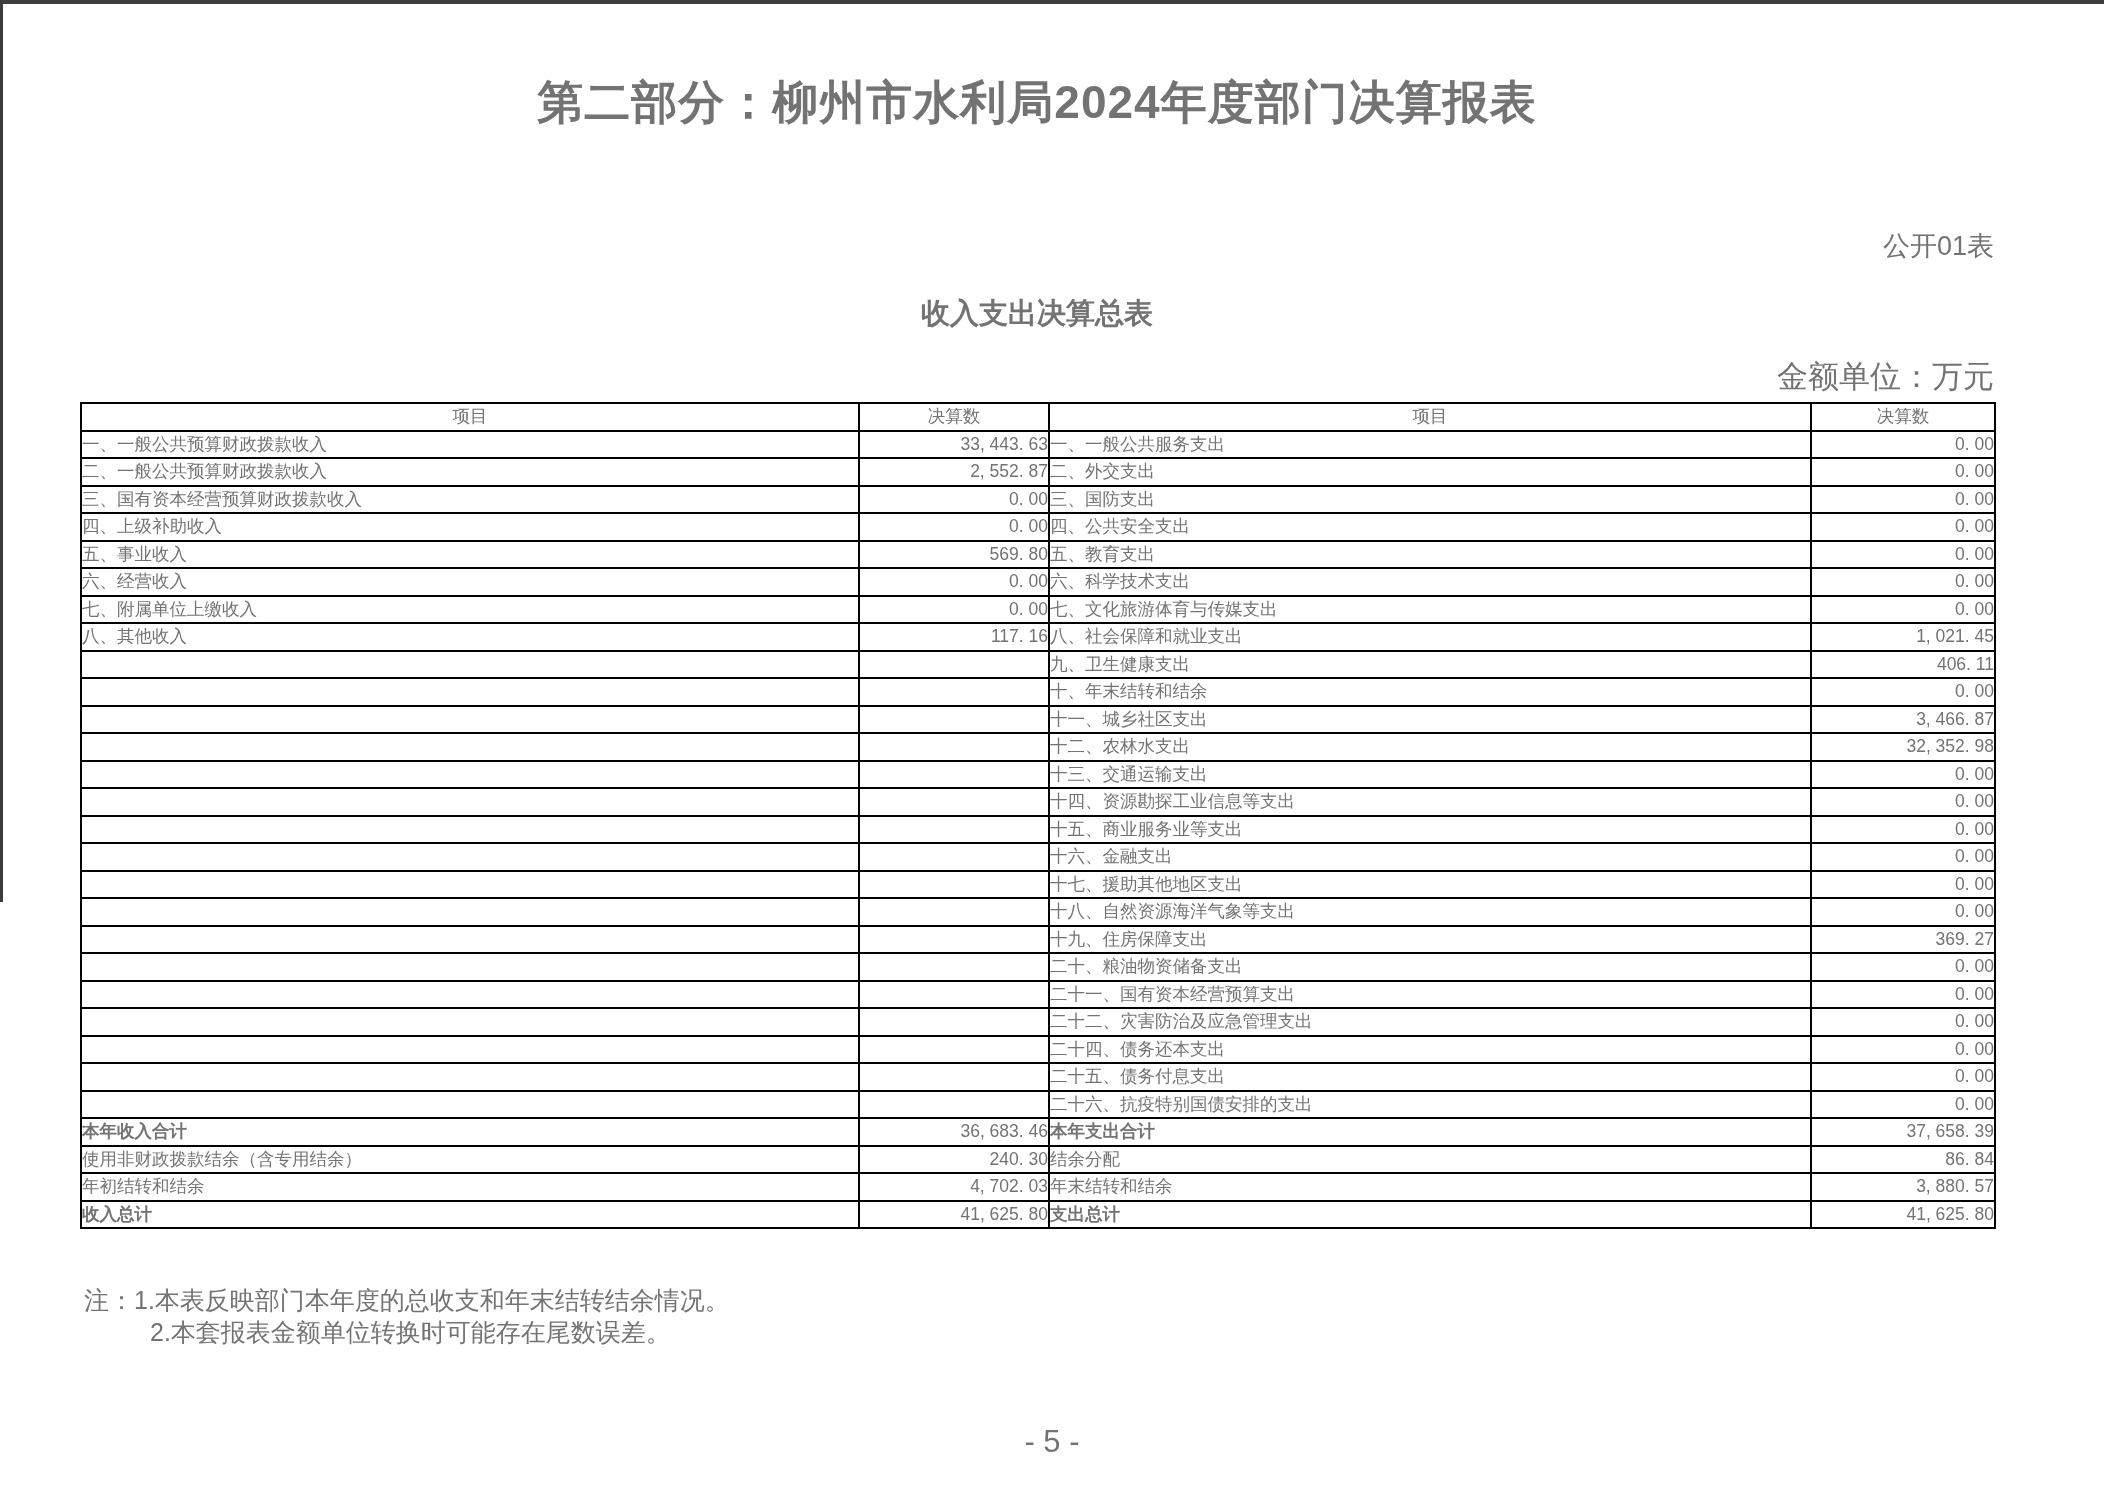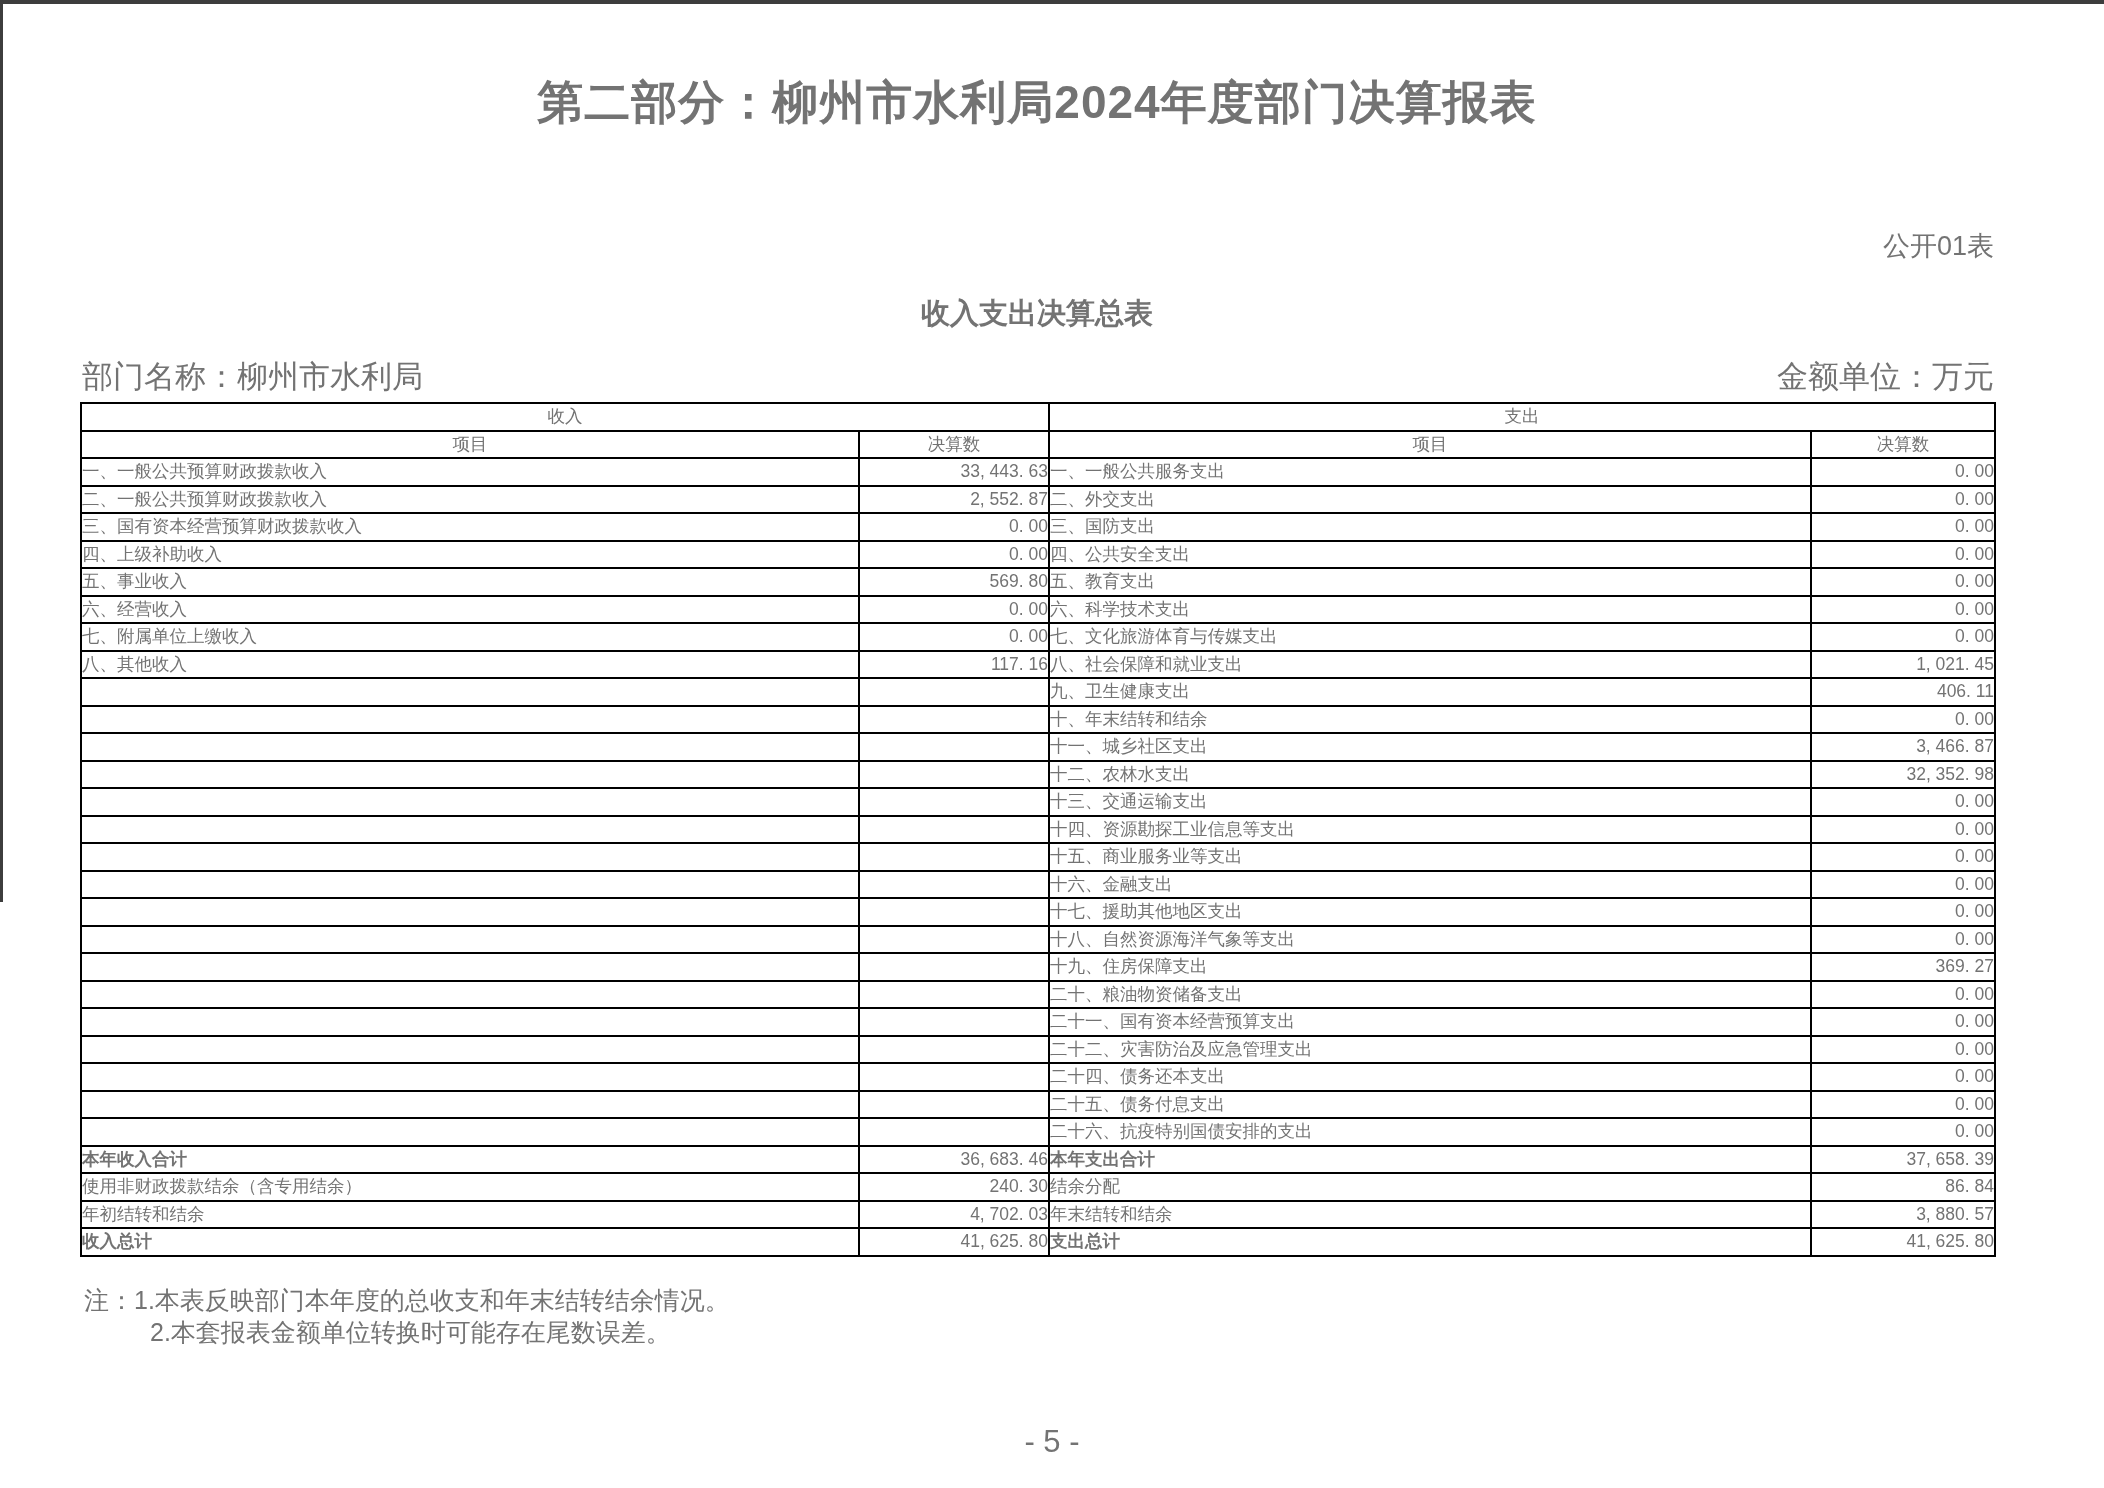--- a/index.html
+++ b/index.html
@@ -67,36 +67,31 @@
 
 <div id="page">
   <div class="frame-top"></div>
   <div class="frame-left"></div>
 
   <div class="doc-title">第二部分：柳州市水利局2024年度部门决算报表</div>
   <div class="form-label">公开01表</div>
   <div class="table-title">收入支出决算总表</div>
 
   <div class="dept-line">
-    <span class="dept-name">部门名称：柳州市水利局</span>
     <span class="unit-label">金额单位：万元</span>
   </div>
 
   <table class="main">
     <colgroup>
       <col style="width:778px">
       <col style="width:190px">
       <col style="width:762px">
       <col style="width:184px">
     </colgroup>
     <tbody>
-      <tr>
-        <td class="hdr" colspan="2">收入</td>
-        <td class="hdr" colspan="2">支出</td>
-      </tr>
       <tr>
         <td class="hdr">项目</td>
         <td class="hdr">决算数</td>
         <td class="hdr">项目</td>
         <td class="hdr">决算数</td>
       </tr>
     <tr>
           <td class="item">一、一般公共预算财政拨款收入</td>
           <td class="amount">33, 443. 63</td>
           <td class="item">一、一般公共服务支出</td>

